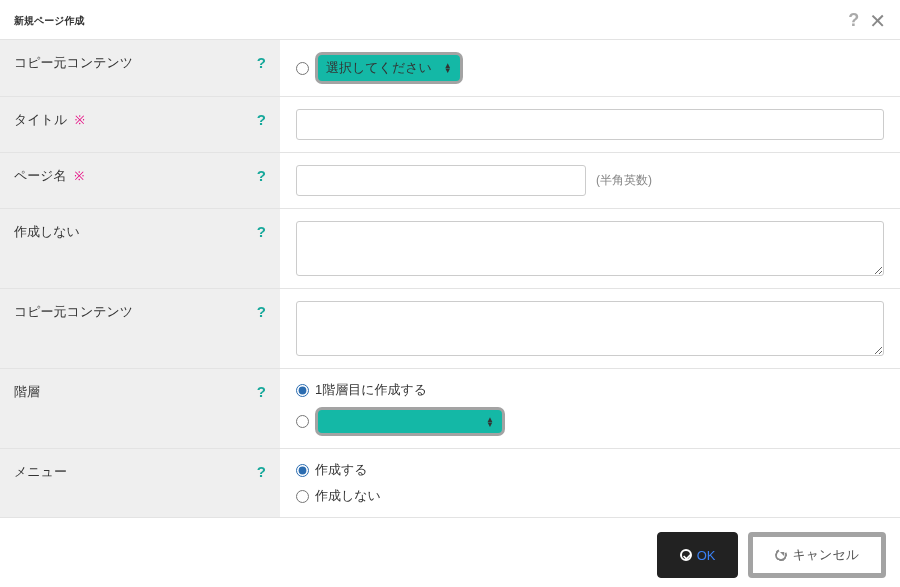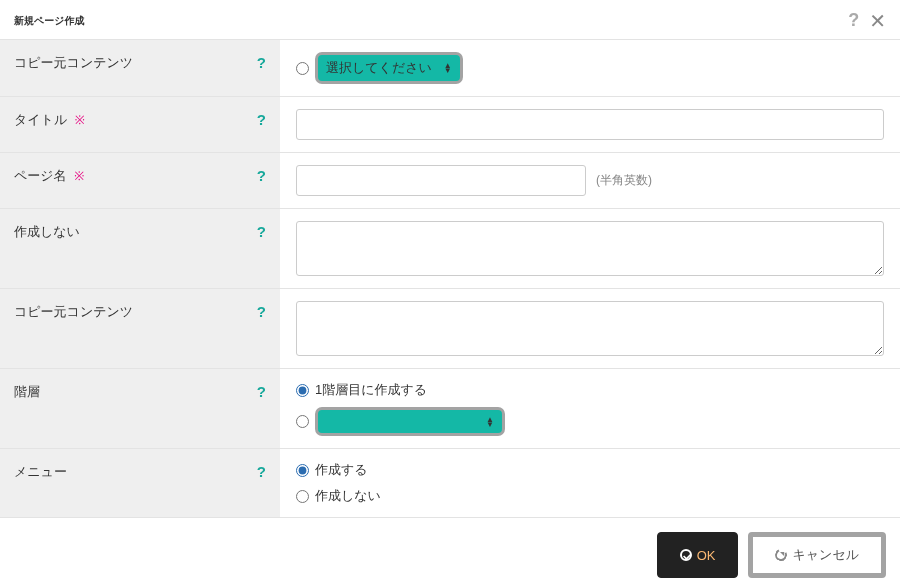--- a/index.html
+++ b/index.html
@@ -148,21 +148,21 @@
     align-items: center;
     justify-content: center;
     padding: 9px 22px;
     border-radius: 4px;
     font-size: 13px;
     cursor: pointer;
     gap: 5px;
   }
   .btn-primary {
     background: #222;
-    color: #fdba74;
+    color: #3b82f6;
     border: 1px solid #222;
   }
   .btn-secondary {
     background: #fff;
     color: #555;
     border: 5px solid #a3a3a3;
   }
   .check-icon {
     display: inline-block;
     width: 12px;

